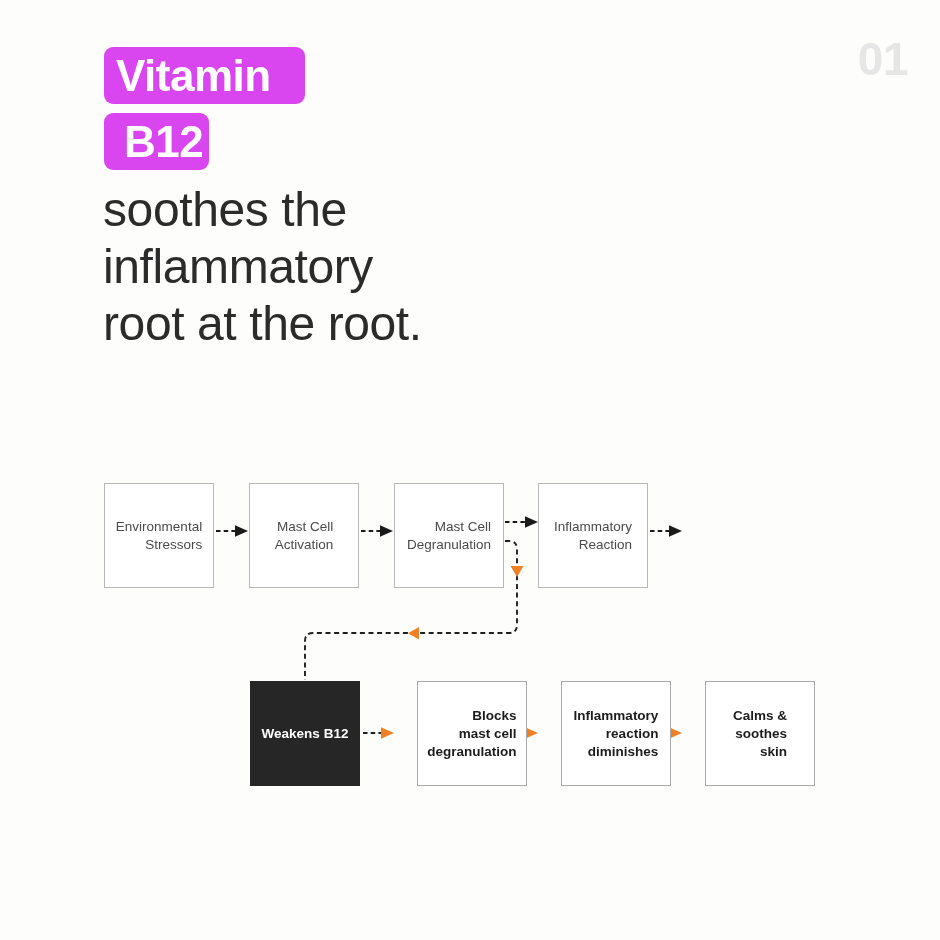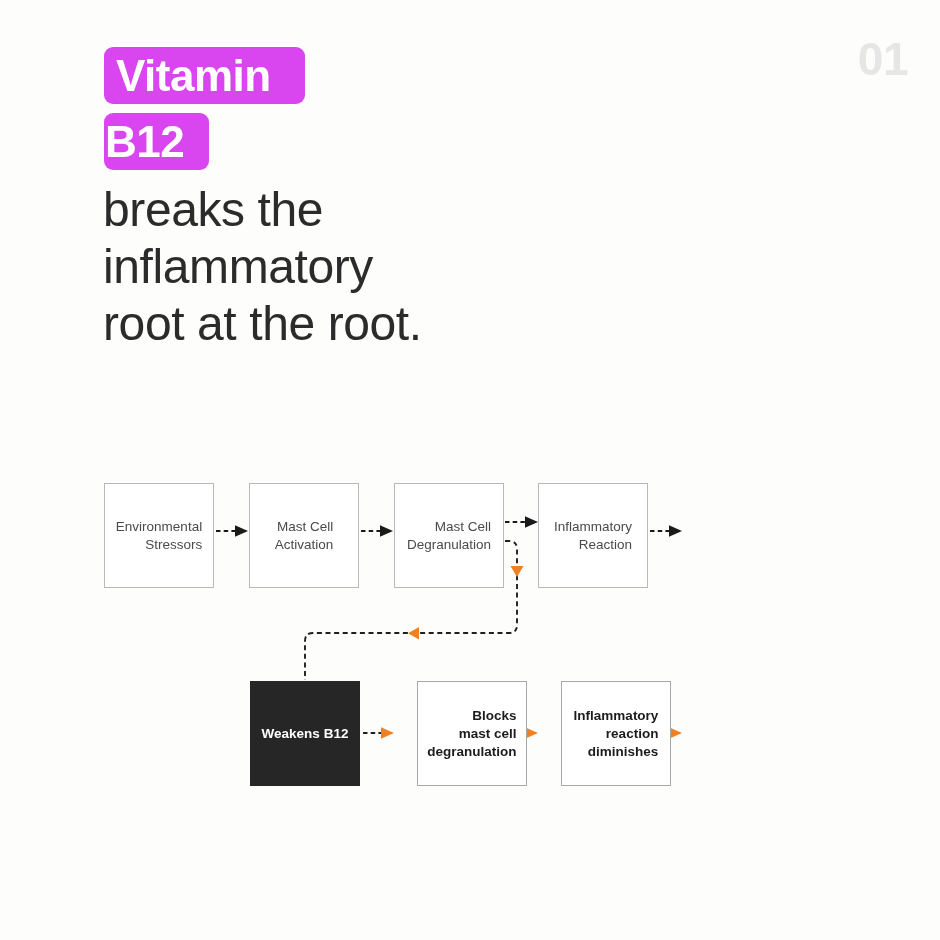--- a/index.html
+++ b/index.html
@@ -55,21 +55,21 @@
     width: 201px;
     height: 57px;
     padding-left: 12px;
     font-size: 44px;
   }
   .badge-b12 {
     left: 104px;
     top: 113px;
     width: 105px;
     height: 57px;
-    padding-left: 1px;
+    padding-left: 20px;
     font-size: 44px;
   }
 
   
   .headline {
     position: absolute;
     left: 103px;
     top: 181px;
     width: 560px;
     font-size: 48px;
@@ -141,21 +141,21 @@
   <div class="page-number">01</div>
 
   <div class="badge badge-vitamin">
     <span>Vitamin</span>
   </div>
   <div class="badge badge-b12">
     <span>B12</span>
   </div>
 
   <div class="headline">
-    <span class="hl-line">breaks the</span>
+    <span class="hl-line">soothes the</span>
     <span class="hl-line">inflammatory</span>
     <span class="hl-line">root at the root.</span>
   </div>
 
   <svg id="flow" viewBox="0 0 940 940">
     <defs>
       <marker id="arrow-black" viewBox="0 0 10 10" refX="8.5" refY="5" markerWidth="7" markerHeight="7" orient="auto-start-reverse">
         <path d="M 0 0.6 L 10 5 L 0 9.4 z" fill="#1a1a1a"></path>
       </marker>
       <marker id="arrow-orange" viewBox="0 0 10 10" refX="8.5" refY="5" markerWidth="7" markerHeight="7" orient="auto-start-reverse">
@@ -211,14 +211,19 @@
   <div class="node row2" style="left:394px; top:681px; width:110px; height:105px;">
     <span class="node-label">Blocks
 mast cell
 degranulation</span>
   </div>
   <div class="node row2" style="left:538px; top:681px; width:110px; height:105px;">
     <span class="node-label">Inflammatory
 reaction
 diminishes</span>
   </div>
+  <div class="node row2" style="left:682px; top:681px; width:110px; height:105px;">
+    <span class="node-label">Calms &amp;
+soothes
+skin</span>
+  </div>
 
 </div>
 
 </body></html>

